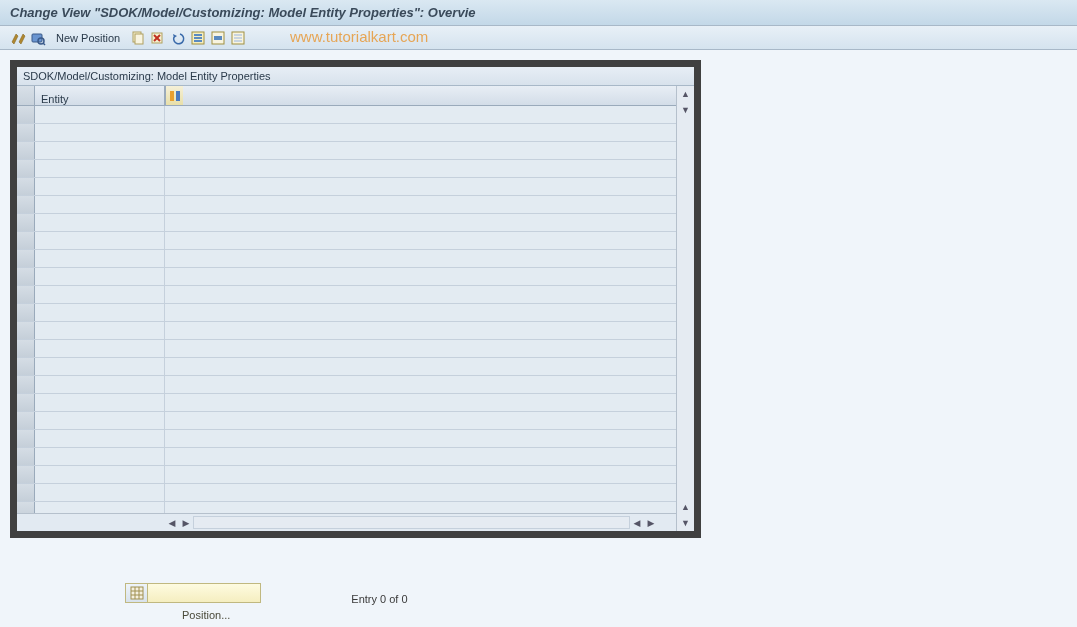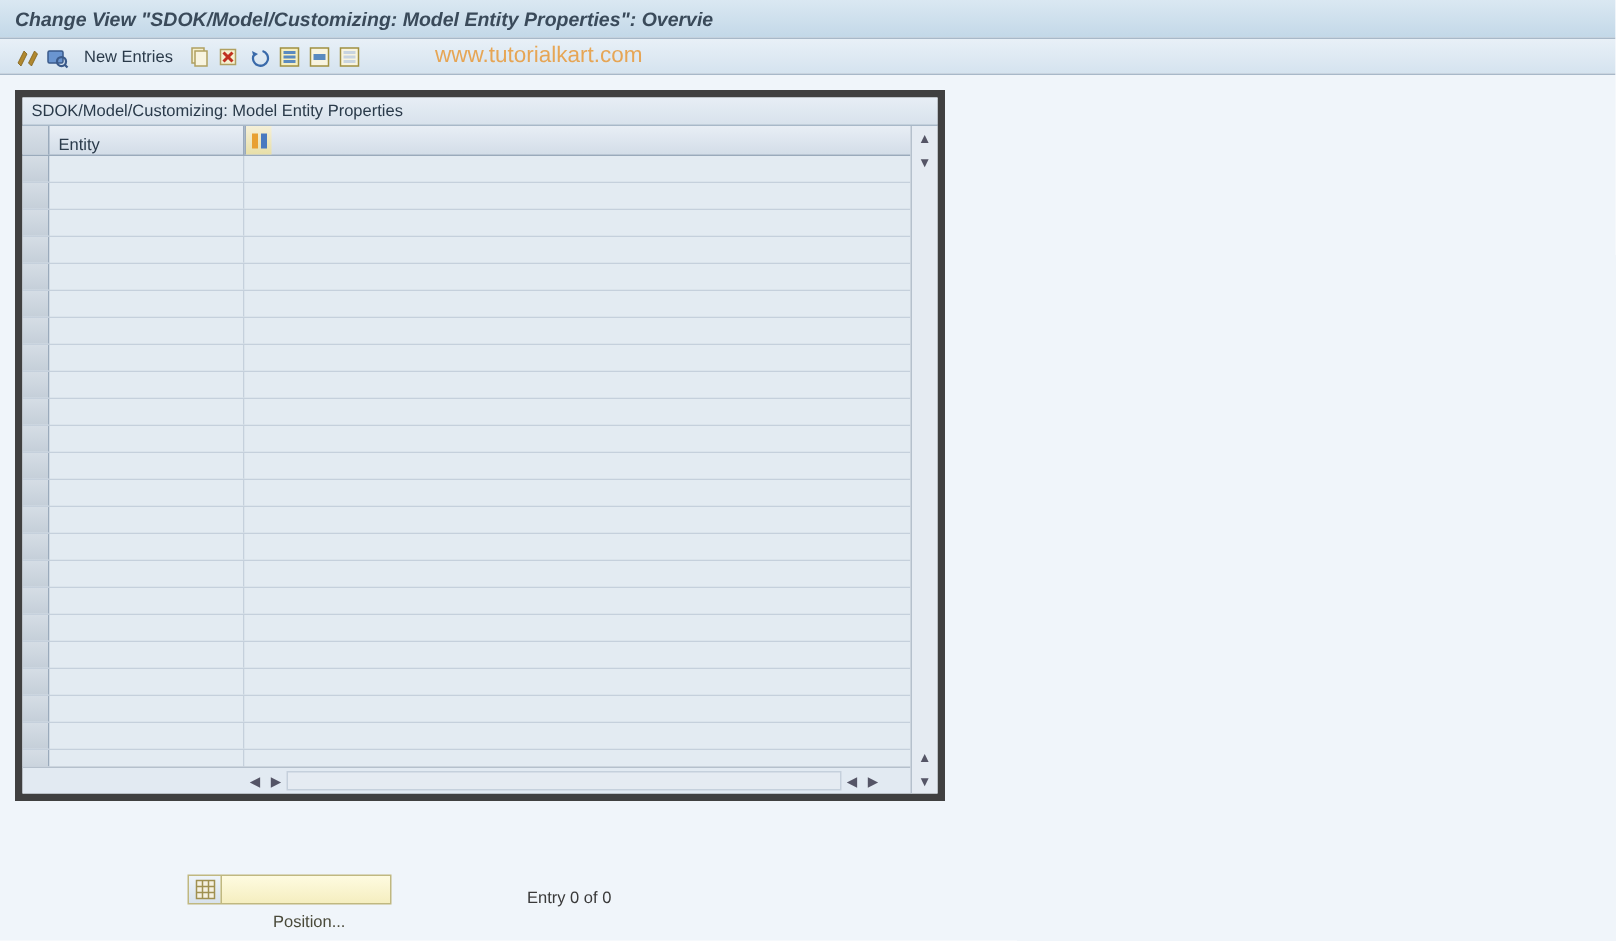--- a/index.html
+++ b/index.html
@@ -58,23 +58,23 @@
       font-weight: normal;
       opacity: 0.85;
       pointer-events: none;
     }
     .content-area {
       padding: 10px;
       background: #f0f5fa;
       height: calc(100% - 50px);
     }
     .panel {
-      width: 620px;
+      width: 691px;
       background: #e2eaf2;
-      border: 5px solid #404040;
+      border: 7px solid #404040;
       box-shadow: inset 1px 1px 0 #fff;
     }
     .panel-header {
       background: linear-gradient(to bottom, #e7eef5 0%, #d8e2ec 100%);
       padding: 3px 6px;
       border-bottom: 1px solid #a8b8c8;
       color: #2a3a4a;
     }
     .table-wrap {
       display: flex;
@@ -220,21 +220,21 @@
         <path d="M9 12 L13 4 L15 6 L11 14 Z" fill="#b08830" stroke="#7a5a10" stroke-width="0.5"></path>
       </svg>
   </span>
   <span class="toolbar-icon">
     <svg width="16" height="16">
         <rect x="2" y="4" width="10" height="8" rx="1" fill="#6a95d0" stroke="#3a5a8a"></rect>
         <circle cx="11" cy="11" r="3" fill="none" stroke="#3a5a8a" stroke-width="1.5"></circle>
         <line x1="13" y1="13" x2="15" y2="15" stroke="#3a5a8a" stroke-width="1.5"></line>
       </svg>
   </span>
-  <span class="toolbar-text-btn">New Entries</span>
+  <span class="toolbar-text-btn">New Position</span>
   <span class="toolbar-icon">
     <svg width="16" height="16">
         <rect x="3" y="2" width="8" height="10" fill="#f5f0d0" stroke="#b0a060"></rect>
         <rect x="5" y="4" width="8" height="10" fill="#f8f4e0" stroke="#b0a060"></rect>
       </svg>
   </span>
   <span class="toolbar-icon">
     <svg width="16" height="16">
         <rect x="2" y="3" width="10" height="10" fill="#f5f0d0" stroke="#b0a060"></rect>
         <line x1="4" y1="5" x2="10" y2="11" stroke="#c03020" stroke-width="2"></line>

